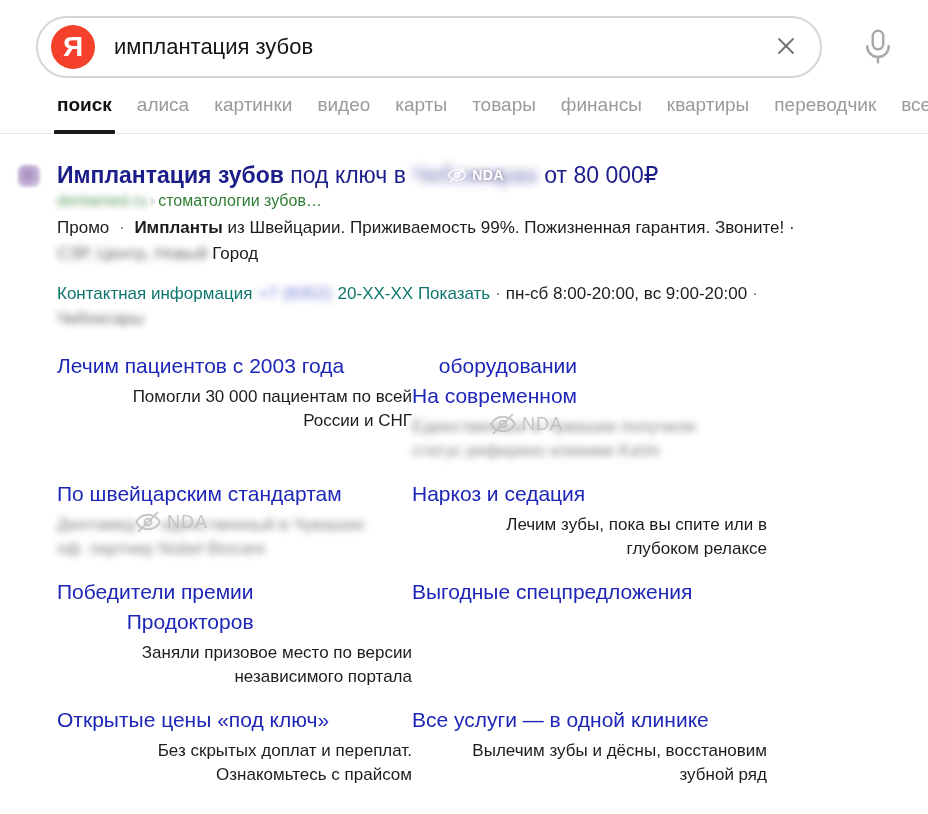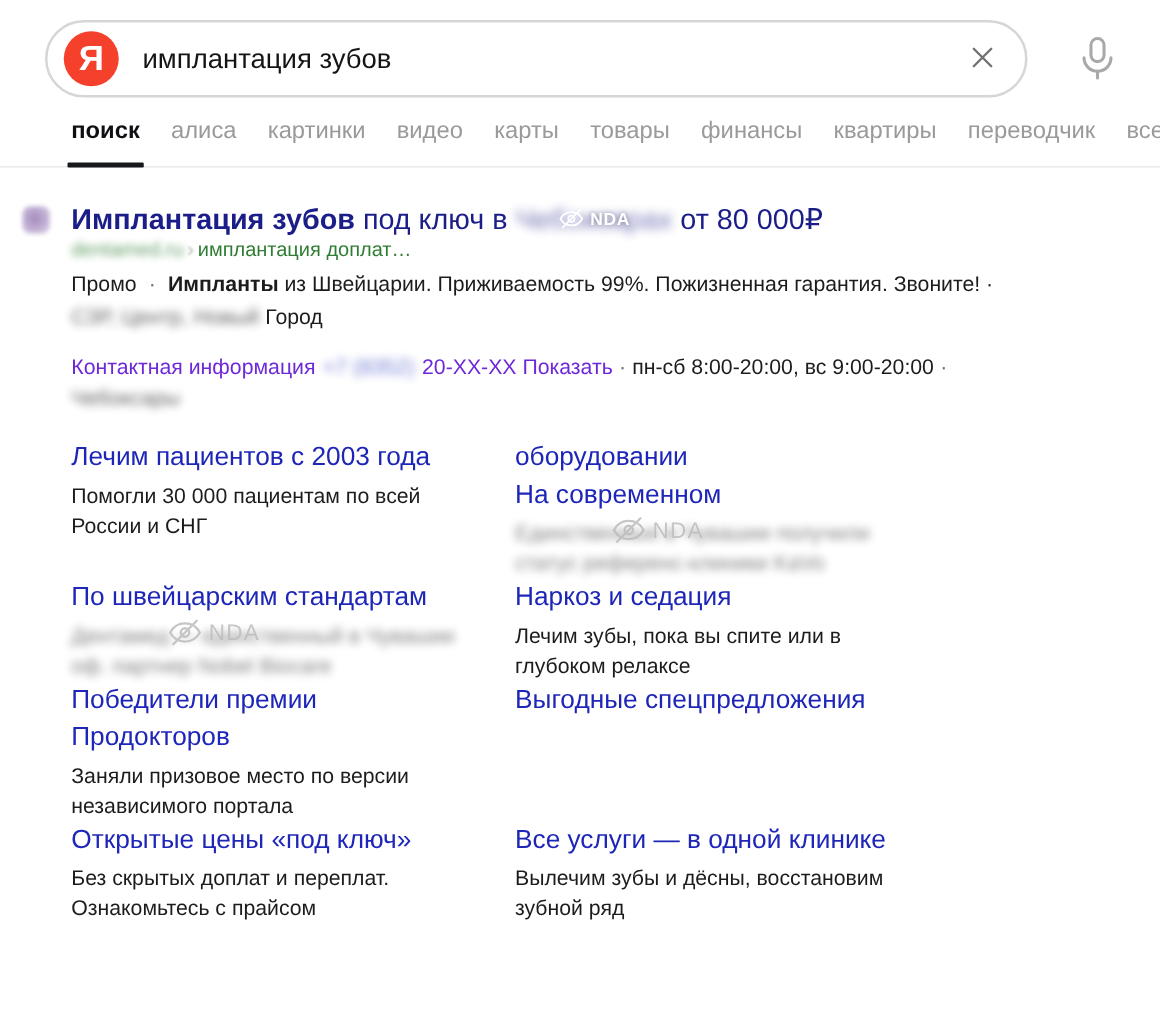--- a/index.html
+++ b/index.html
@@ -89,30 +89,30 @@
   .nda-mark.gray svg { width: 30px; height: 30px; }
 
   .crumb { margin-top: 2px; font-size: 16px; color: #2f7d33; cursor: pointer; }
   .blur-green { filter: blur(3px); opacity: .75; }
   .crumb-sep { color: #9a9a9a; margin: 0 3px; filter: blur(1px); opacity: .7; }
 
   .snippet { margin: 5px 0 15px; font-size: 17px; line-height: 26px; color: #1c1c1c; }
   .blur-addr { filter: blur(3.5px); opacity: .7; }
 
   .contact-line { margin-top: 3px; font-size: 17px; line-height: 24px; }
-  .link-blue { color: #6d28d9; cursor: pointer; }
+  .link-blue { color: #0f766e; cursor: pointer; }
   .blur-phone { filter: blur(3.5px); opacity: .65; color: #1d33bb; margin: 0 6px; }
   .dot { color: #6e6e6e; margin: 0 5px; }
   .blur-dark { filter: blur(3.5px); opacity: .7; }
   .city2 { margin-top: 3px; font-size: 17px; width: max-content; }
 
   
   .sitelinks {
     display: grid; grid-template-columns: 355px 355px;
-    padding-left: 57px; margin-top: 22px;
+    row-gap: 16px; padding-left: 57px; margin-top: 22px; text-align: right;
   }
   .sl-title {
     display: block; color: #1e26b8; font-size: 21px; line-height: 30px;
     cursor: pointer; text-decoration: none; width: max-content; max-width: 345px;
   }
   .sl-desc { position: relative; margin-top: 4px; font-size: 17px; line-height: 24px; color: #1c1c1c; }
   .blur-desc { filter: blur(3.5px); opacity: .7; color: #4a4a4a; width: max-content; }
 </style>
 </head>
 <body>
@@ -170,21 +170,21 @@
                 <path d="M2.5 12c2-3.7 5.4-5.8 9.5-5.8S19.5 8.3 21.5 12c-2 3.7-5.4 5.8-9.5 5.8S4.5 15.7 2.5 12z"></path>
                 <circle cx="12" cy="12" r="2.7"></circle>
                 <line x1="4.5" y1="19.5" x2="19.5" y2="4.5"></line>
               </svg>
             </span>
             <span>NDA</span>
           </span></span><span> от 80 000₽</span>
     </h2>
 
     <div class="crumb">
-      <span class="blur-green">dentamed.ru</span><span class="crumb-sep">›</span><span>имплантация доплат…</span>
+      <span class="blur-green">dentamed.ru</span><span class="crumb-sep">›</span><span>стоматологии зубов…</span>
     </div>
 
     <p class="snippet">
       <span><span>Промо</span><span class="dot"> · </span><b>Импланты</b><span> из Швейцарии. Приживаемость 99%. Пожизненная гарантия. Звоните! ·</span></span><br>
       <span><span class="blur-addr">СЗР, Центр, Новый</span><span> Город</span></span>
     </p>
 
     <div class="contact-line">
       <span class="link-blue">Контактная информация</span><span class="blur-phone">+7 (8352)</span><span class="link-blue">20-XX-XX Показать</span><span class="dot">·</span><span>пн-сб 8:00-20:00, вс 9:00-20:00</span><span class="dot">·</span>
     </div>

